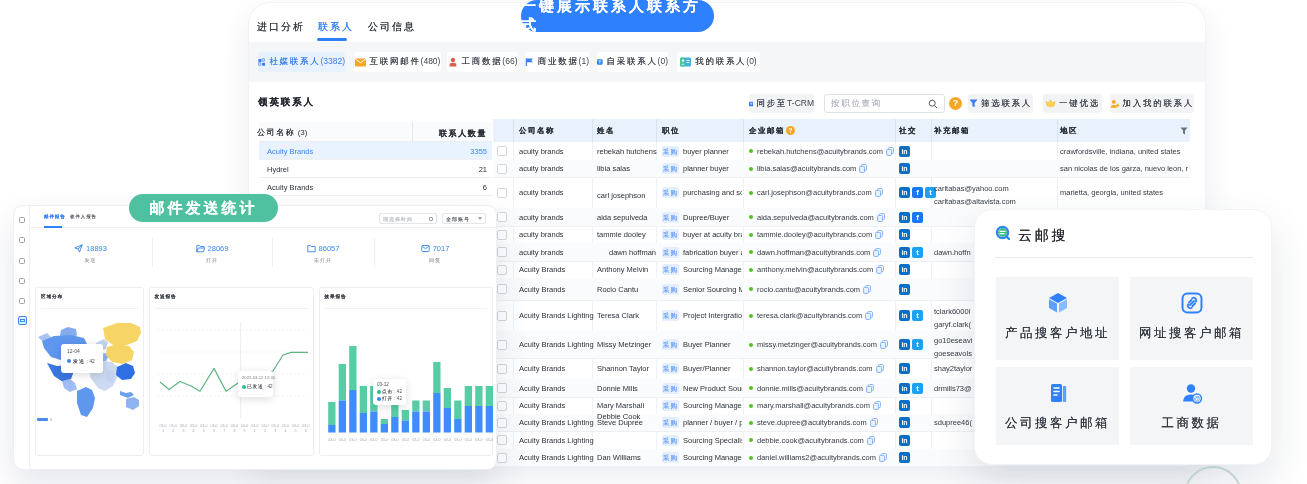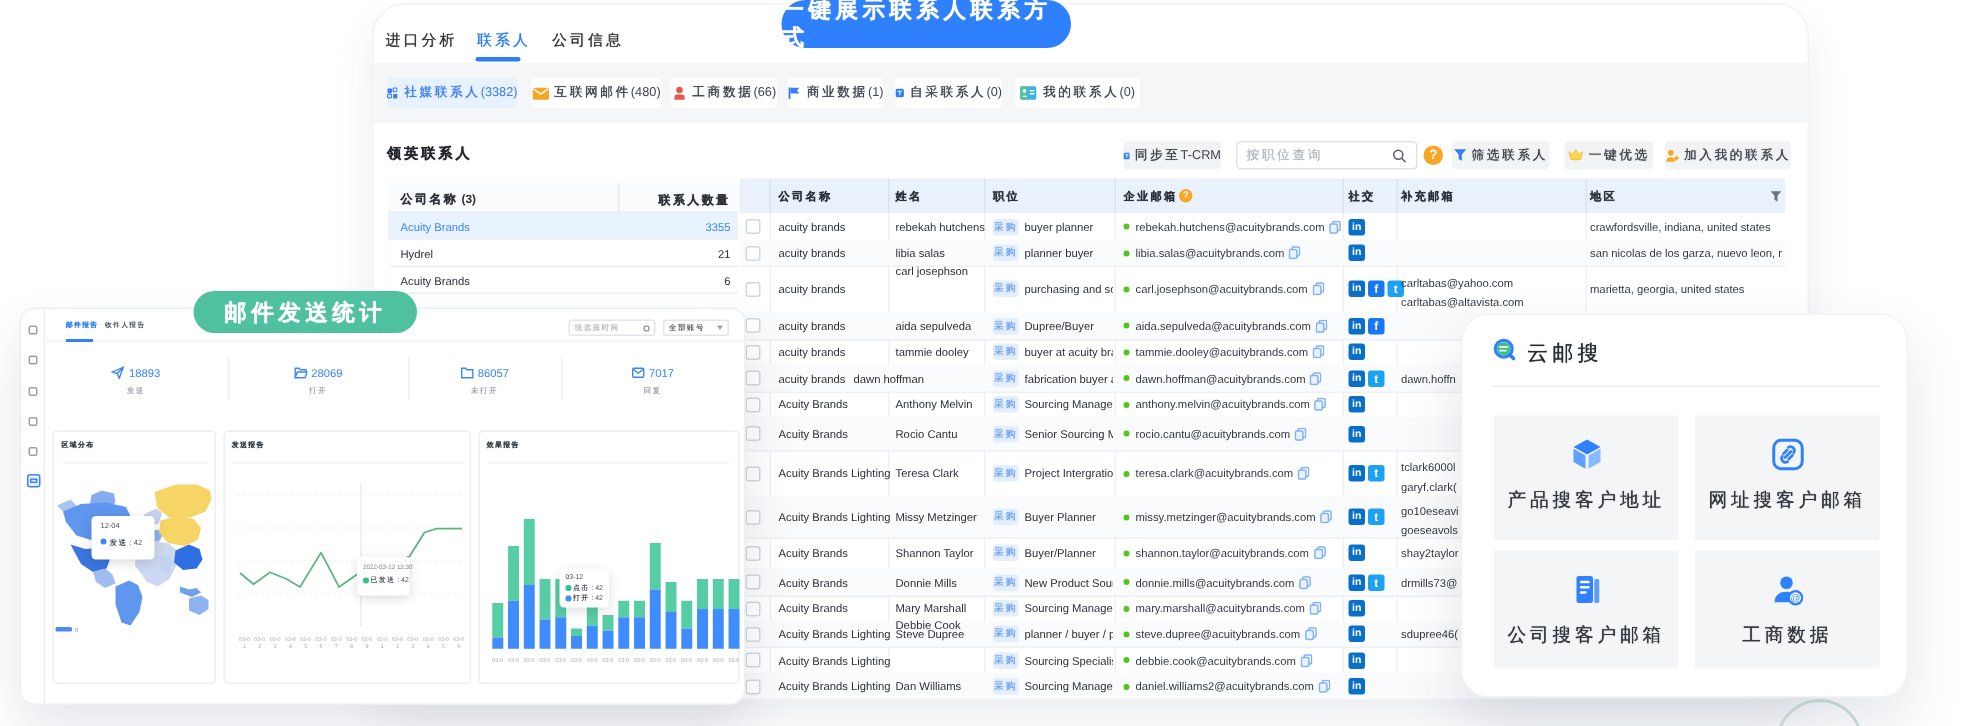--- a/index.html
+++ b/index.html
@@ -95,21 +95,21 @@
     <svg width="10" height="10" viewBox="0 0 10 10">
       <circle cx="4" cy="2.8" r="2" fill="#f6a723"></circle>
       <path d="M0.8 9 Q1 5.8 4 5.8 Q7 5.8 7.2 9 Z" fill="#f6a723"></path>
       <path d="M8 4.8 V8 M6.4 6.4 H9.6" stroke="#f6a723" stroke-width="1.2"></path>
     </svg>
     <span class="cj" style="font-size:8.5px;color:#3f454d;white-space:nowrap"><i class="k">加入我的联系人</i></span>
   </div>
 <div class="a" style="left:259px;top:122px;width:233px;height:73px;border:1px solid #ebeef1;border-bottom:none"></div>
 <div class="a" style="left:259px;top:122px;width:233px;height:20px;background:#fafbfc;border-bottom:1px solid #ebeef1;"></div>
 <div class="a" style="left:412px;top:122px;width:1px;height:20px;background:#e6eaee"></div>
-<div class="a cj" style="left:267px;top:127px;font-size:8px;font-weight:bold;color:#2c3138"><i class="k">公司名称</i>  (3)</div>
+<div class="a cj" style="left:257px;top:127px;font-size:8px;font-weight:normal;color:#2c3138"><i class="k">公司名称</i>  (3)</div>
 <div class="a cj" style="right:0;left:259px;top:128px;width:228px;text-align:right;font-size:8px;font-weight:bold;color:#2c3138"><i class="k">联系人数量</i></div>
 <div class="a" style="left:259px;top:142px;width:233px;height:18px;background:#e9f3ff;border-bottom:1px solid #eef0f3"></div>
 <div class="a" style="left:267px;top:147px;font-size:7.5px;color:#3a86f2">Acuity Brands</div>
 <div class="a" style="left:259px;top:147px;width:228px;text-align:right;font-size:7.5px;color:#3a86f2">3355</div>
 <div class="a" style="left:259px;top:160px;width:233px;height:18px;background:#fff;border-bottom:1px solid #eef0f3"></div>
 <div class="a" style="left:267px;top:165px;font-size:7.5px;color:#2c3138">Hydrel</div>
 <div class="a" style="left:259px;top:165px;width:228px;text-align:right;font-size:7.5px;color:#2c3138">21</div>
 <div class="a" style="left:259px;top:178px;width:233px;height:18px;background:#fff;border-bottom:1px solid #eef0f3"></div>
 <div class="a" style="left:267px;top:183px;font-size:7.5px;color:#2c3138">Acuity Brands</div>
 <div class="a" style="left:259px;top:183px;width:228px;text-align:right;font-size:7.5px;color:#2c3138">6</div>
@@ -166,21 +166,21 @@
       <rect x="2.4" y="0.6" width="5" height="6" rx="1" fill="#fff" stroke="#7fb0f8"></rect>
       <rect x="0.6" y="2.4" width="5" height="6" rx="1" fill="#e9f2ff" stroke="#7fb0f8"></rect>
     </svg></div>
 <div class="a" style="left:899px;top:163.0px;display:flex;flex-direction:row">
     <span style="display:inline-block;width:11px;height:11px;background:#0a70c7;border-radius:2px;color:#fff;font-size:7px;font-weight:bold;text-align:center;line-height:11px;margin-right:2px">in</span>
   </div>
 <div class="a" style="left:1060px;top:164.0px;width:128px;overflow:hidden;font-size:7.5px;color:#343a42;white-space:nowrap">san nicolas de los garza, nuevo leon, m...</div>
 <div class="row-line" style="top:208px"></div>
 <div class="a" style="left:497px;top:187.5px;width:10px;height:10px;border:1px solid #d3d7dd;border-radius:2px;background:#fff"></div>
 <div class="a" style="left:519px;top:188.0px;font-size:7.5px;color:#2c3138;white-space:nowrap">acuity brands</div>
-<div class="a" style="left:597px;top:176px;font-size:7.5px;color:#2c3138;white-space:nowrap">carl josephson</div>
+<div class="a" style="left:597px;top:191px;font-size:7.5px;color:#2c3138;white-space:nowrap">carl josephson</div>
 <div class="a" style="left:662px;top:187.0px;width:17px;height:11px;background:#e3eefe;border-radius:2px;color:#6fa3f5;font-size:6.5px;text-align:center;line-height:11px"><i class="k">采购</i></div>
 <div class="a" style="left:683px;top:188.0px;width:59px;overflow:hidden;font-size:7.5px;color:#2c3138;white-space:nowrap">purchasing and sour</div>
 <div class="a" style="left:749px;top:190.5px;width:4px;height:4px;border-radius:50%;background:#52c41a"></div>
 <div class="a" style="left:757px;top:188.0px;font-size:7.5px;color:#343a42;white-space:nowrap;display:flex;align-items:center">carl.josephson@acuitybrands.com<svg width="8" height="9" viewBox="0 0 8 9" style="margin-left:3px;flex:none">
       <rect x="2.4" y="0.6" width="5" height="6" rx="1" fill="#fff" stroke="#7fb0f8"></rect>
       <rect x="0.6" y="2.4" width="5" height="6" rx="1" fill="#e9f2ff" stroke="#7fb0f8"></rect>
     </svg></div>
 <div class="a" style="left:899px;top:187.0px;display:flex;flex-direction:row">
     <span style="display:inline-block;width:11px;height:11px;background:#0a70c7;border-radius:2px;color:#fff;font-size:7px;font-weight:bold;text-align:center;line-height:11px;margin-right:2px">in</span>
     <span style="display:inline-block;width:11px;height:11px;background:#1877f2;border-radius:2px;color:#fff;font-size:8px;font-weight:bold;text-align:center;line-height:11px;margin-right:2px">f</span>
@@ -215,21 +215,21 @@
       <rect x="2.4" y="0.6" width="5" height="6" rx="1" fill="#fff" stroke="#7fb0f8"></rect>
       <rect x="0.6" y="2.4" width="5" height="6" rx="1" fill="#e9f2ff" stroke="#7fb0f8"></rect>
     </svg></div>
 <div class="a" style="left:899px;top:229.0px;display:flex;flex-direction:row">
     <span style="display:inline-block;width:11px;height:11px;background:#0a70c7;border-radius:2px;color:#fff;font-size:7px;font-weight:bold;text-align:center;line-height:11px;margin-right:2px">in</span>
   </div>
 <div class="a" style="left:493px;top:243px;width:697px;height:18px;background:#fafbfc"></div>
 <div class="row-line" style="top:261px"></div>
 <div class="a" style="left:497px;top:247.0px;width:10px;height:10px;border:1px solid #d3d7dd;border-radius:2px;background:#fff"></div>
 <div class="a" style="left:519px;top:247.5px;font-size:7.5px;color:#2c3138;white-space:nowrap">acuity brands</div>
-<div class="a" style="left:569px;top:247.5px;font-size:7.5px;color:#2c3138;white-space:nowrap">dawn hoffman</div>
+<div class="a" style="left:609px;top:247.5px;font-size:7.5px;color:#2c3138;white-space:nowrap">dawn hoffman</div>
 <div class="a" style="left:662px;top:246.5px;width:17px;height:11px;background:#e3eefe;border-radius:2px;color:#6fa3f5;font-size:6.5px;text-align:center;line-height:11px"><i class="k">采购</i></div>
 <div class="a" style="left:683px;top:247.5px;width:59px;overflow:hidden;font-size:7.5px;color:#2c3138;white-space:nowrap">fabrication buyer an</div>
 <div class="a" style="left:749px;top:250.0px;width:4px;height:4px;border-radius:50%;background:#52c41a"></div>
 <div class="a" style="left:757px;top:247.5px;font-size:7.5px;color:#343a42;white-space:nowrap;display:flex;align-items:center">dawn.hoffman@acuitybrands.com<svg width="8" height="9" viewBox="0 0 8 9" style="margin-left:3px;flex:none">
       <rect x="2.4" y="0.6" width="5" height="6" rx="1" fill="#fff" stroke="#7fb0f8"></rect>
       <rect x="0.6" y="2.4" width="5" height="6" rx="1" fill="#e9f2ff" stroke="#7fb0f8"></rect>
     </svg></div>
 <div class="a" style="left:899px;top:246.5px;display:flex;flex-direction:row">
     <span style="display:inline-block;width:11px;height:11px;background:#0a70c7;border-radius:2px;color:#fff;font-size:7px;font-weight:bold;text-align:center;line-height:11px;margin-right:2px">in</span>
     <span style="display:inline-block;width:11px;height:11px;background:#1da1f2;border-radius:2px;color:#fff;font-size:8px;font-weight:bold;text-align:center;line-height:11px;margin-right:2px">t</span>

